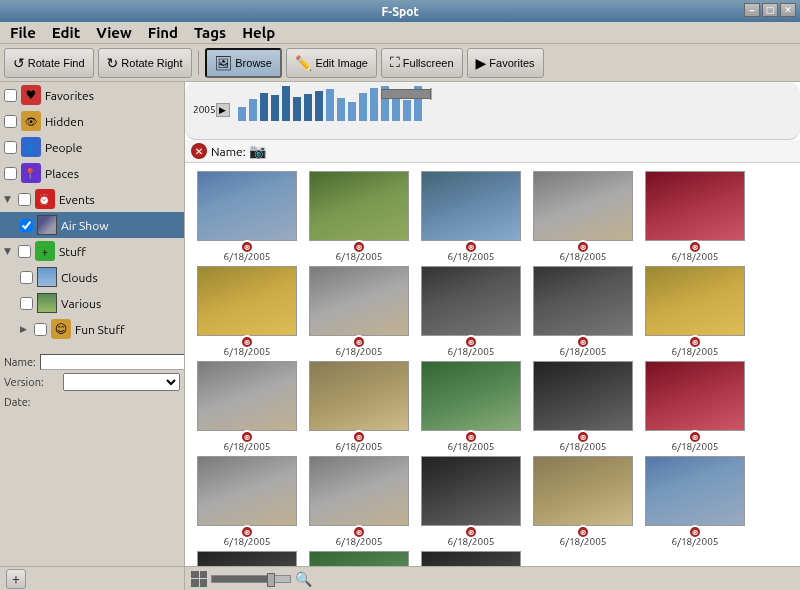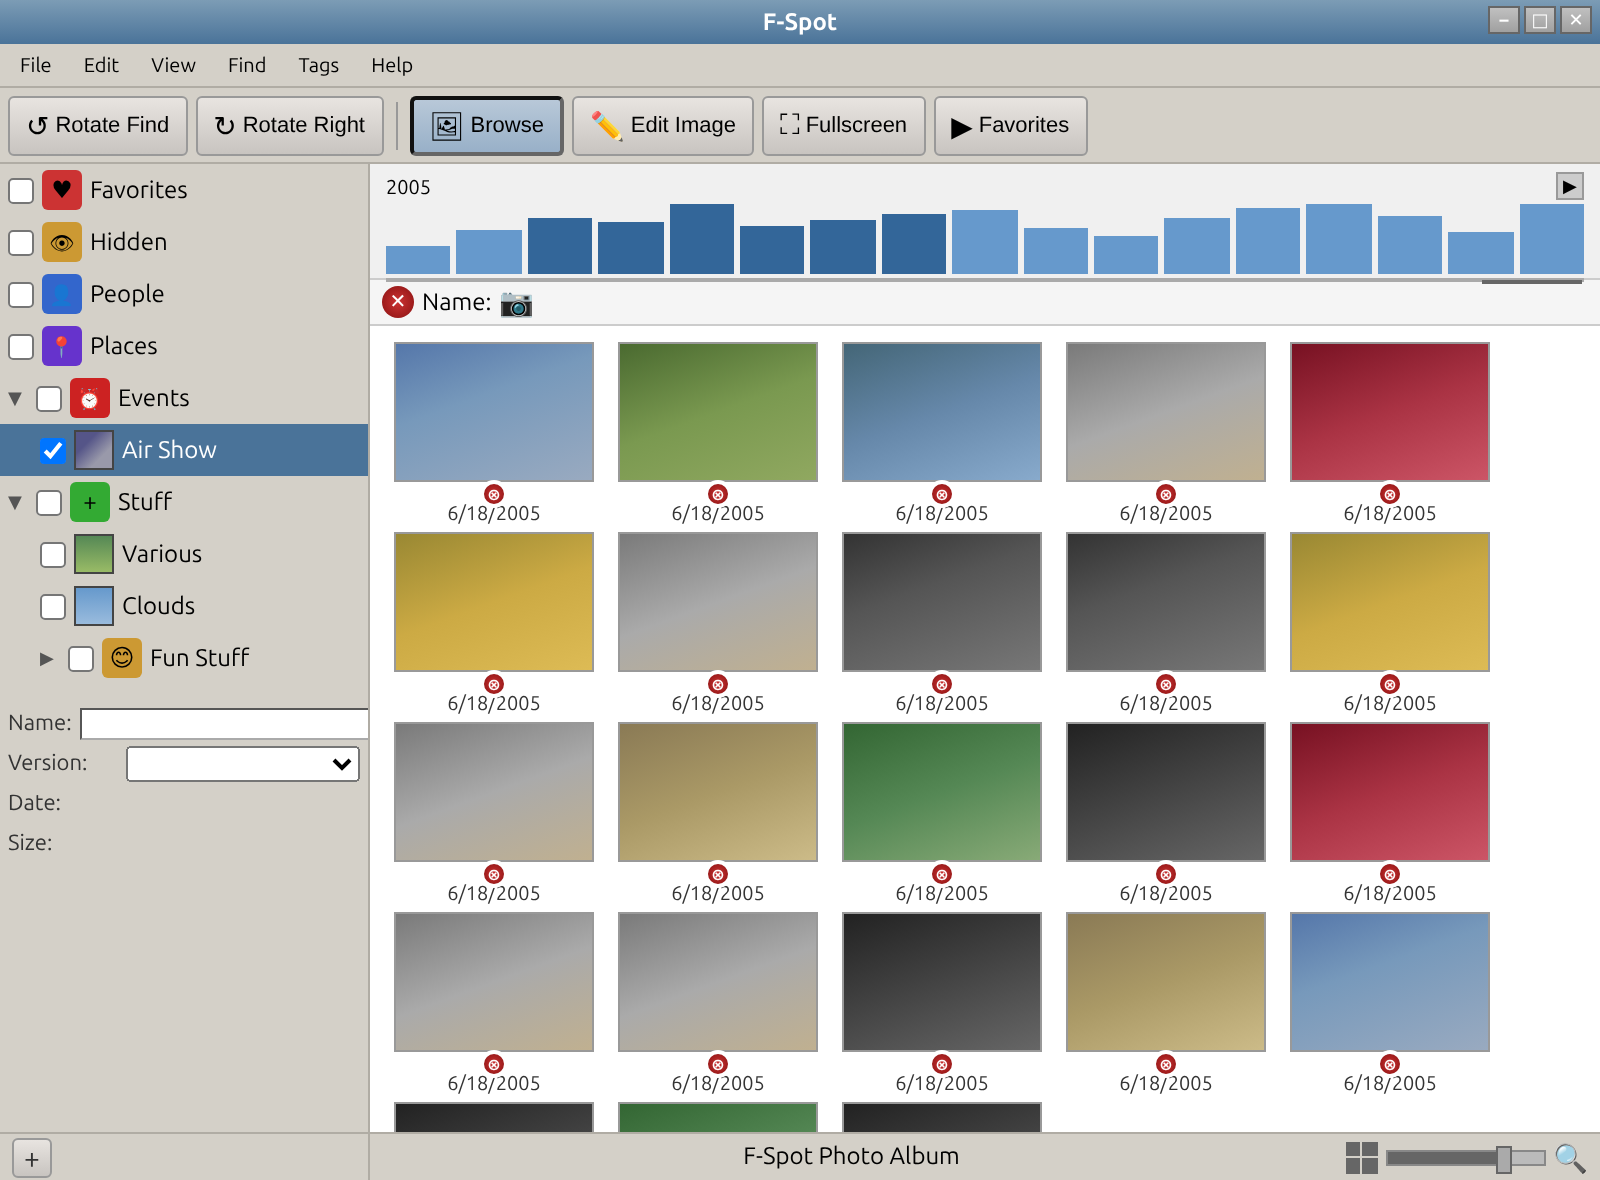--- a/index.html
+++ b/index.html
@@ -52,21 +52,22 @@
       border-bottom: 1px solid #b0aca4;
       display: flex;
       gap: 4px;
       padding: 2px 4px;
       height: 22px;
       align-items: center;
     }
     .menu-item {
       padding: 1px 6px;
       cursor: pointer;
-      font-size: 10px;
+      font-size: 15px;
+      font-weight: bold;
     }
 
     
     #toolbar {
       background: #d4d0c8;
       border-bottom: 1px solid #b0aca4;
       display: flex;
       align-items: center;
       padding: 2px 4px;
       gap: 4px;
@@ -114,21 +115,22 @@
     }
 
     
     #timeline {
       height: 58px;
       background: #f0f0f0;
       border-bottom: 1px solid #ccc;
       padding: 4px;
       position: relative;
       display: flex;
-      flex-direction: column;
+      flex-direction: row;
+      border-radius: 11px;
     }
     #timeline-bars {
       display: flex;
       align-items: flex-end;
       gap: 3px;
       height: 35px;
       padding: 0 4px;
     }
     .t-bar {
       background: #6699cc;
@@ -437,52 +439,48 @@
 
     <div class="sidebar-row">
       <span class="expand-arrow">▼</span>
       <input type="checkbox" style="">
       <div class="sidebar-icon si-green" style="font-size:12px;">+</div>
       <span class="sidebar-label">Stuff</span>
     </div>
 
     <div class="sidebar-row" style="padding-left:20px;">
       <input type="checkbox" style="">
+      <div class="si-photo" style="background: linear-gradient(180deg, #6699cc, #99bbdd);"></div>
+      <span class="sidebar-label">Clouds</span>
+    </div>
+
+    <div class="sidebar-row" style="padding-left:20px;">
+      <input type="checkbox" style="">
       <div class="si-photo" style="background: linear-gradient(180deg, #558855, #99bb66);"></div>
       <span class="sidebar-label">Various</span>
-    </div>
-
-    <div class="sidebar-row" style="padding-left:20px;">
-      <input type="checkbox" style="">
-      <div class="si-photo" style="background: linear-gradient(180deg, #6699cc, #99bbdd);"></div>
-      <span class="sidebar-label">Clouds</span>
     </div>
 
     <div class="sidebar-row" style="padding-left:20px;">
       <span class="expand-arrow">▶</span>
       <input type="checkbox" style="">
       <div class="sidebar-icon si-yellow" style="font-size:12px;">😊</div>
       <span class="sidebar-label">Fun Stuff</span>
     </div>
 
     <div class="sidebar-detail" style="margin-top:8px;">
       <div class="detail-row">
         <span class="detail-label">Name:</span>
         <input class="detail-input" type="text" style="">
       </div>
       <div class="detail-row">
         <span class="detail-label">Version:</span>
         <select class="detail-select"></select>
       </div>
       <div class="detail-row">
         <span class="detail-label">Date:</span>
-        <span></span>
-      </div>
-      <div class="detail-row">
-        <span class="detail-label">Size:</span>
         <span></span>
       </div>
     </div>
   </div>
 
   <div id="timeline-area">
 
     <div id="timeline">
       <div style="display:flex; align-items:center; justify-content:space-between; padding:0 4px 2px;">
         <span style="font-size:10px;">2005</span>
@@ -721,21 +719,20 @@
           </div>
         </div>
       </div>
   </div>
 </div>
 
 <div class="bottom-bar">
   <div class="bottom-left">
     <div class="add-btn">+</div>
   </div>
-  <div class="bottom-center">F-Spot Photo Album</div>
   <div class="bottom-right">
     <div class="grid-icon">
       <div class="grid-cell"></div>
       <div class="grid-cell"></div>
       <div class="grid-cell"></div>
       <div class="grid-cell"></div>
     </div>
     <div style="width:80px;height:8px;background:#bbb;border:1px solid #888;position:relative;">
       <div style="position:absolute;left:0;top:0;width:70%;height:100%;background:#666;"></div>
       <div style="position:absolute;left:70%;top:-3px;width:8px;height:14px;background:#aaa;border:1px solid #666;"></div>

